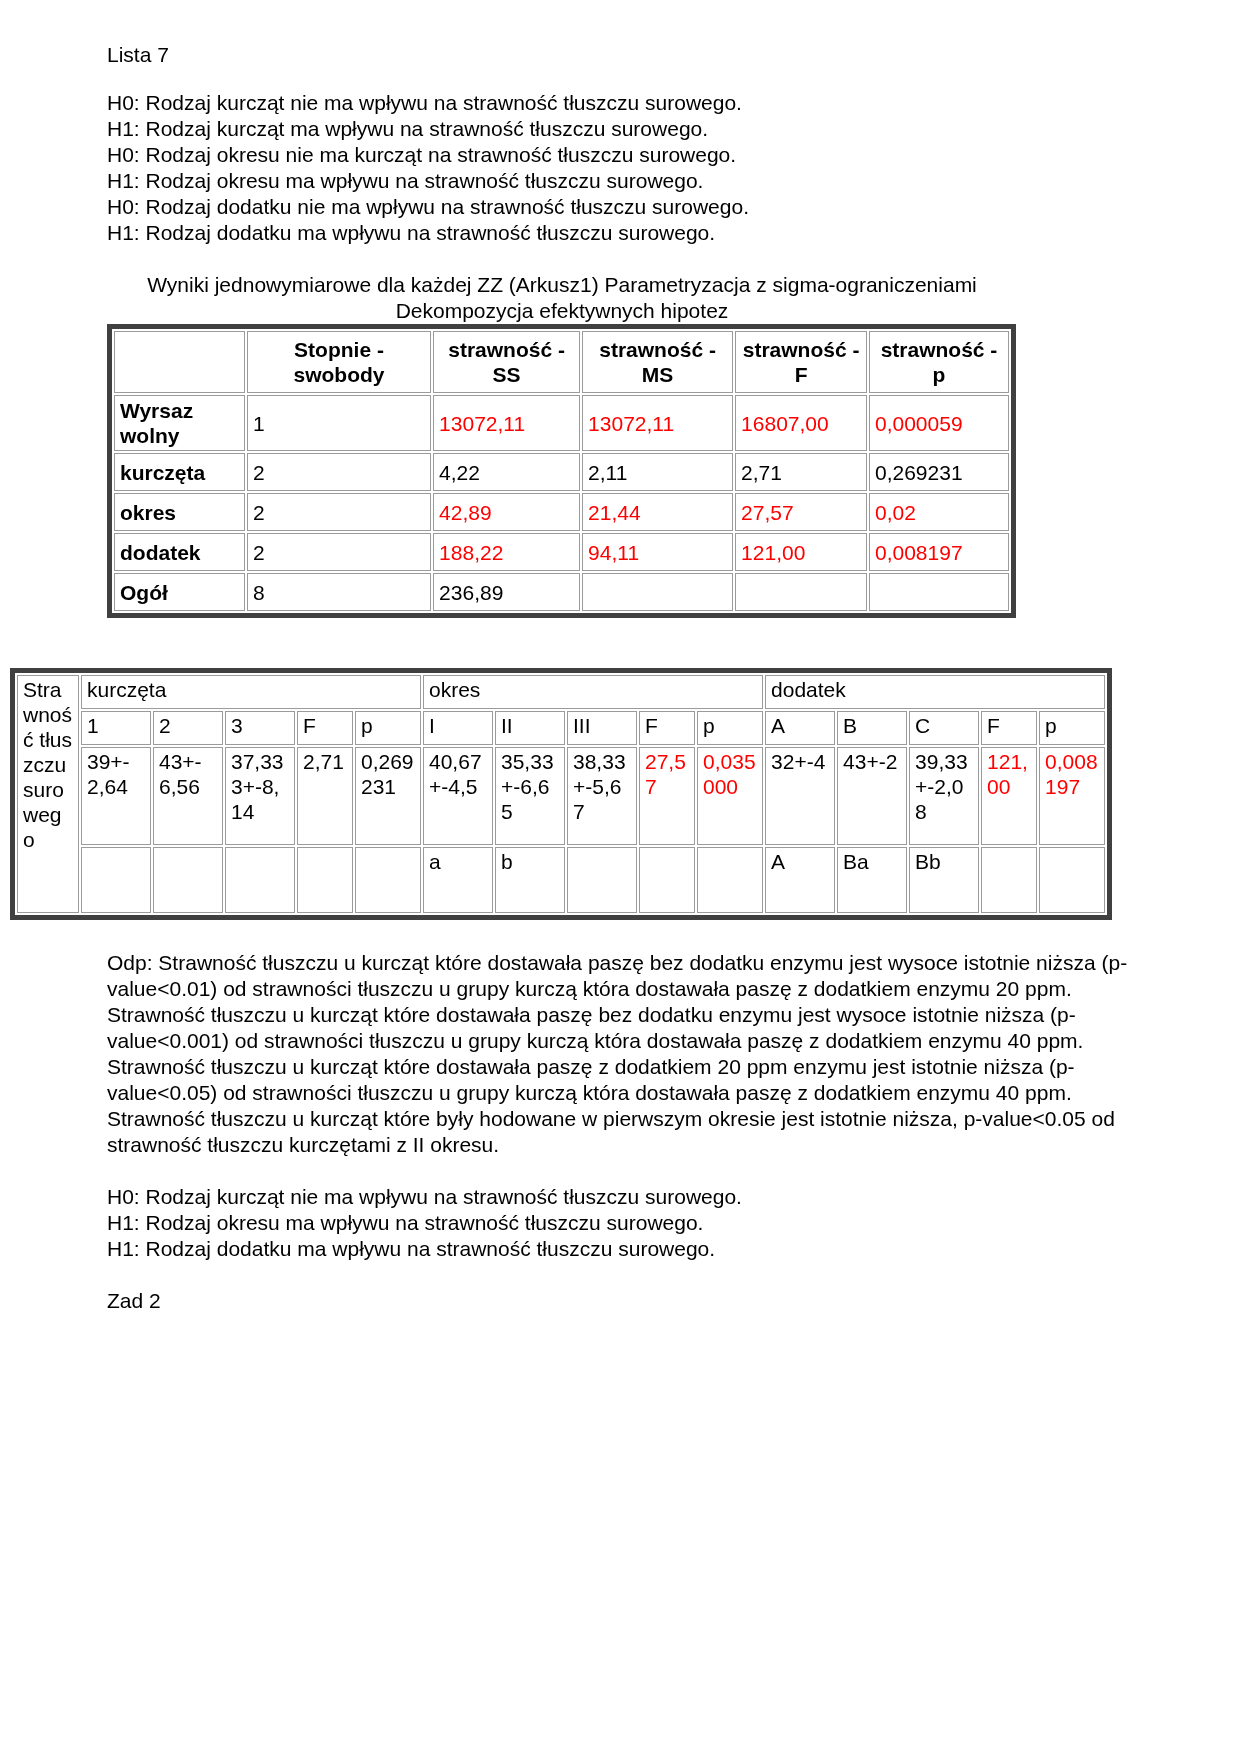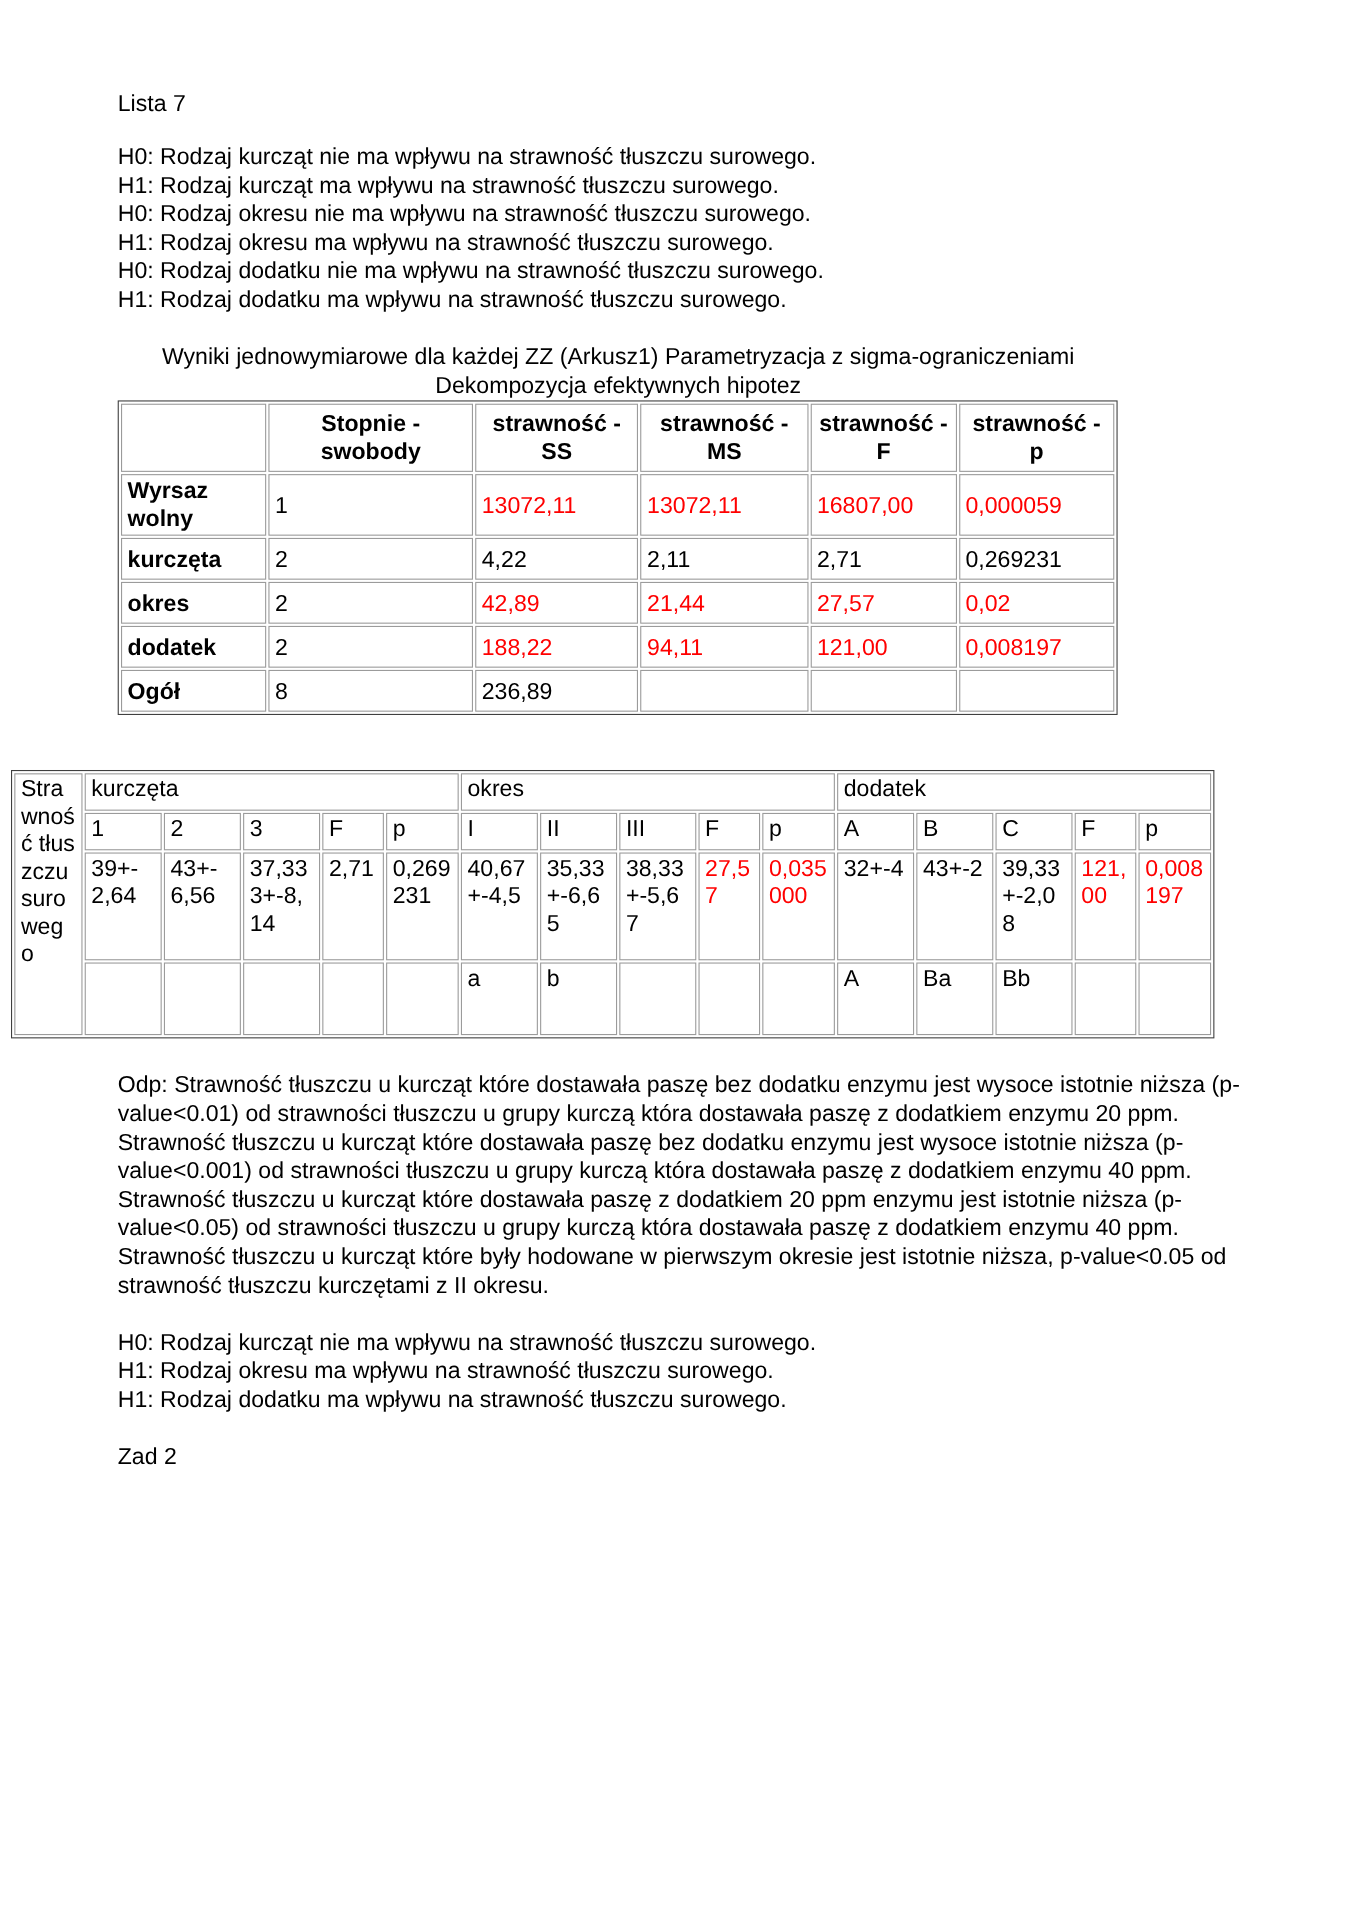--- a/index.html
+++ b/index.html
@@ -4,33 +4,33 @@
 <style>
   html, body { margin: 0; padding: 0; background: #ffffff; }
   .page {
     width: 1240px;
     min-height: 1754px;
     background: #ffffff;
     color: #000000;
     font-family: "Liberation Sans", "DejaVu Sans", sans-serif;
     font-size: 21px;
     line-height: 26px;
-    padding-top: 82px;
+    padding-top: 42px;
     box-sizing: border-box;
     overflow: hidden;
   }
   .content { margin-left: 107px; width: 1030px; }
   p { margin: 0; }
   .title { margin-bottom: 22px; }
   .caption { width: 910px; text-align: center; margin-top: 26px; }
 
   table.grid {
     border-collapse: separate;
     border-spacing: 2px;
-    border: 1px solid #404040;
+    border: 5px solid #404040;
     background: #ffffff;
   }
   table.grid th, table.grid td {
     border: 1px solid #9b9b9b;
     padding: 1px 5px;
     font-size: 21px;
     line-height: 25px;
   }
 
   .anova { width: 909px; table-layout: fixed; }
@@ -64,21 +64,21 @@
 <body>
 
 <div class="page">
 
   <div class="content">
     <p class="title">Lista 7</p>
 
     <div class="hyp">
       <p>H0: Rodzaj kurcząt nie ma wpływu na strawność tłuszczu surowego.</p>
       <p>H1: Rodzaj kurcząt ma wpływu na strawność tłuszczu surowego.</p>
-      <p>H0: Rodzaj okresu nie ma wpływu na strawność tłuszczu surowego.</p>
+      <p>H0: Rodzaj okresu nie ma kurcząt na strawność tłuszczu surowego.</p>
       <p>H1: Rodzaj okresu ma wpływu na strawność tłuszczu surowego.</p>
       <p>H0: Rodzaj dodatku nie ma wpływu na strawność tłuszczu surowego.</p>
       <p>H1: Rodzaj dodatku ma wpływu na strawność tłuszczu surowego.</p>
     </div>
 
     <div class="caption">
       <p>Wyniki jednowymiarowe dla każdej ZZ (Arkusz1) Parametryzacja z sigma-ograniczeniami</p>
       <p>Dekompozycja efektywnych hipotez</p>
     </div>
 

